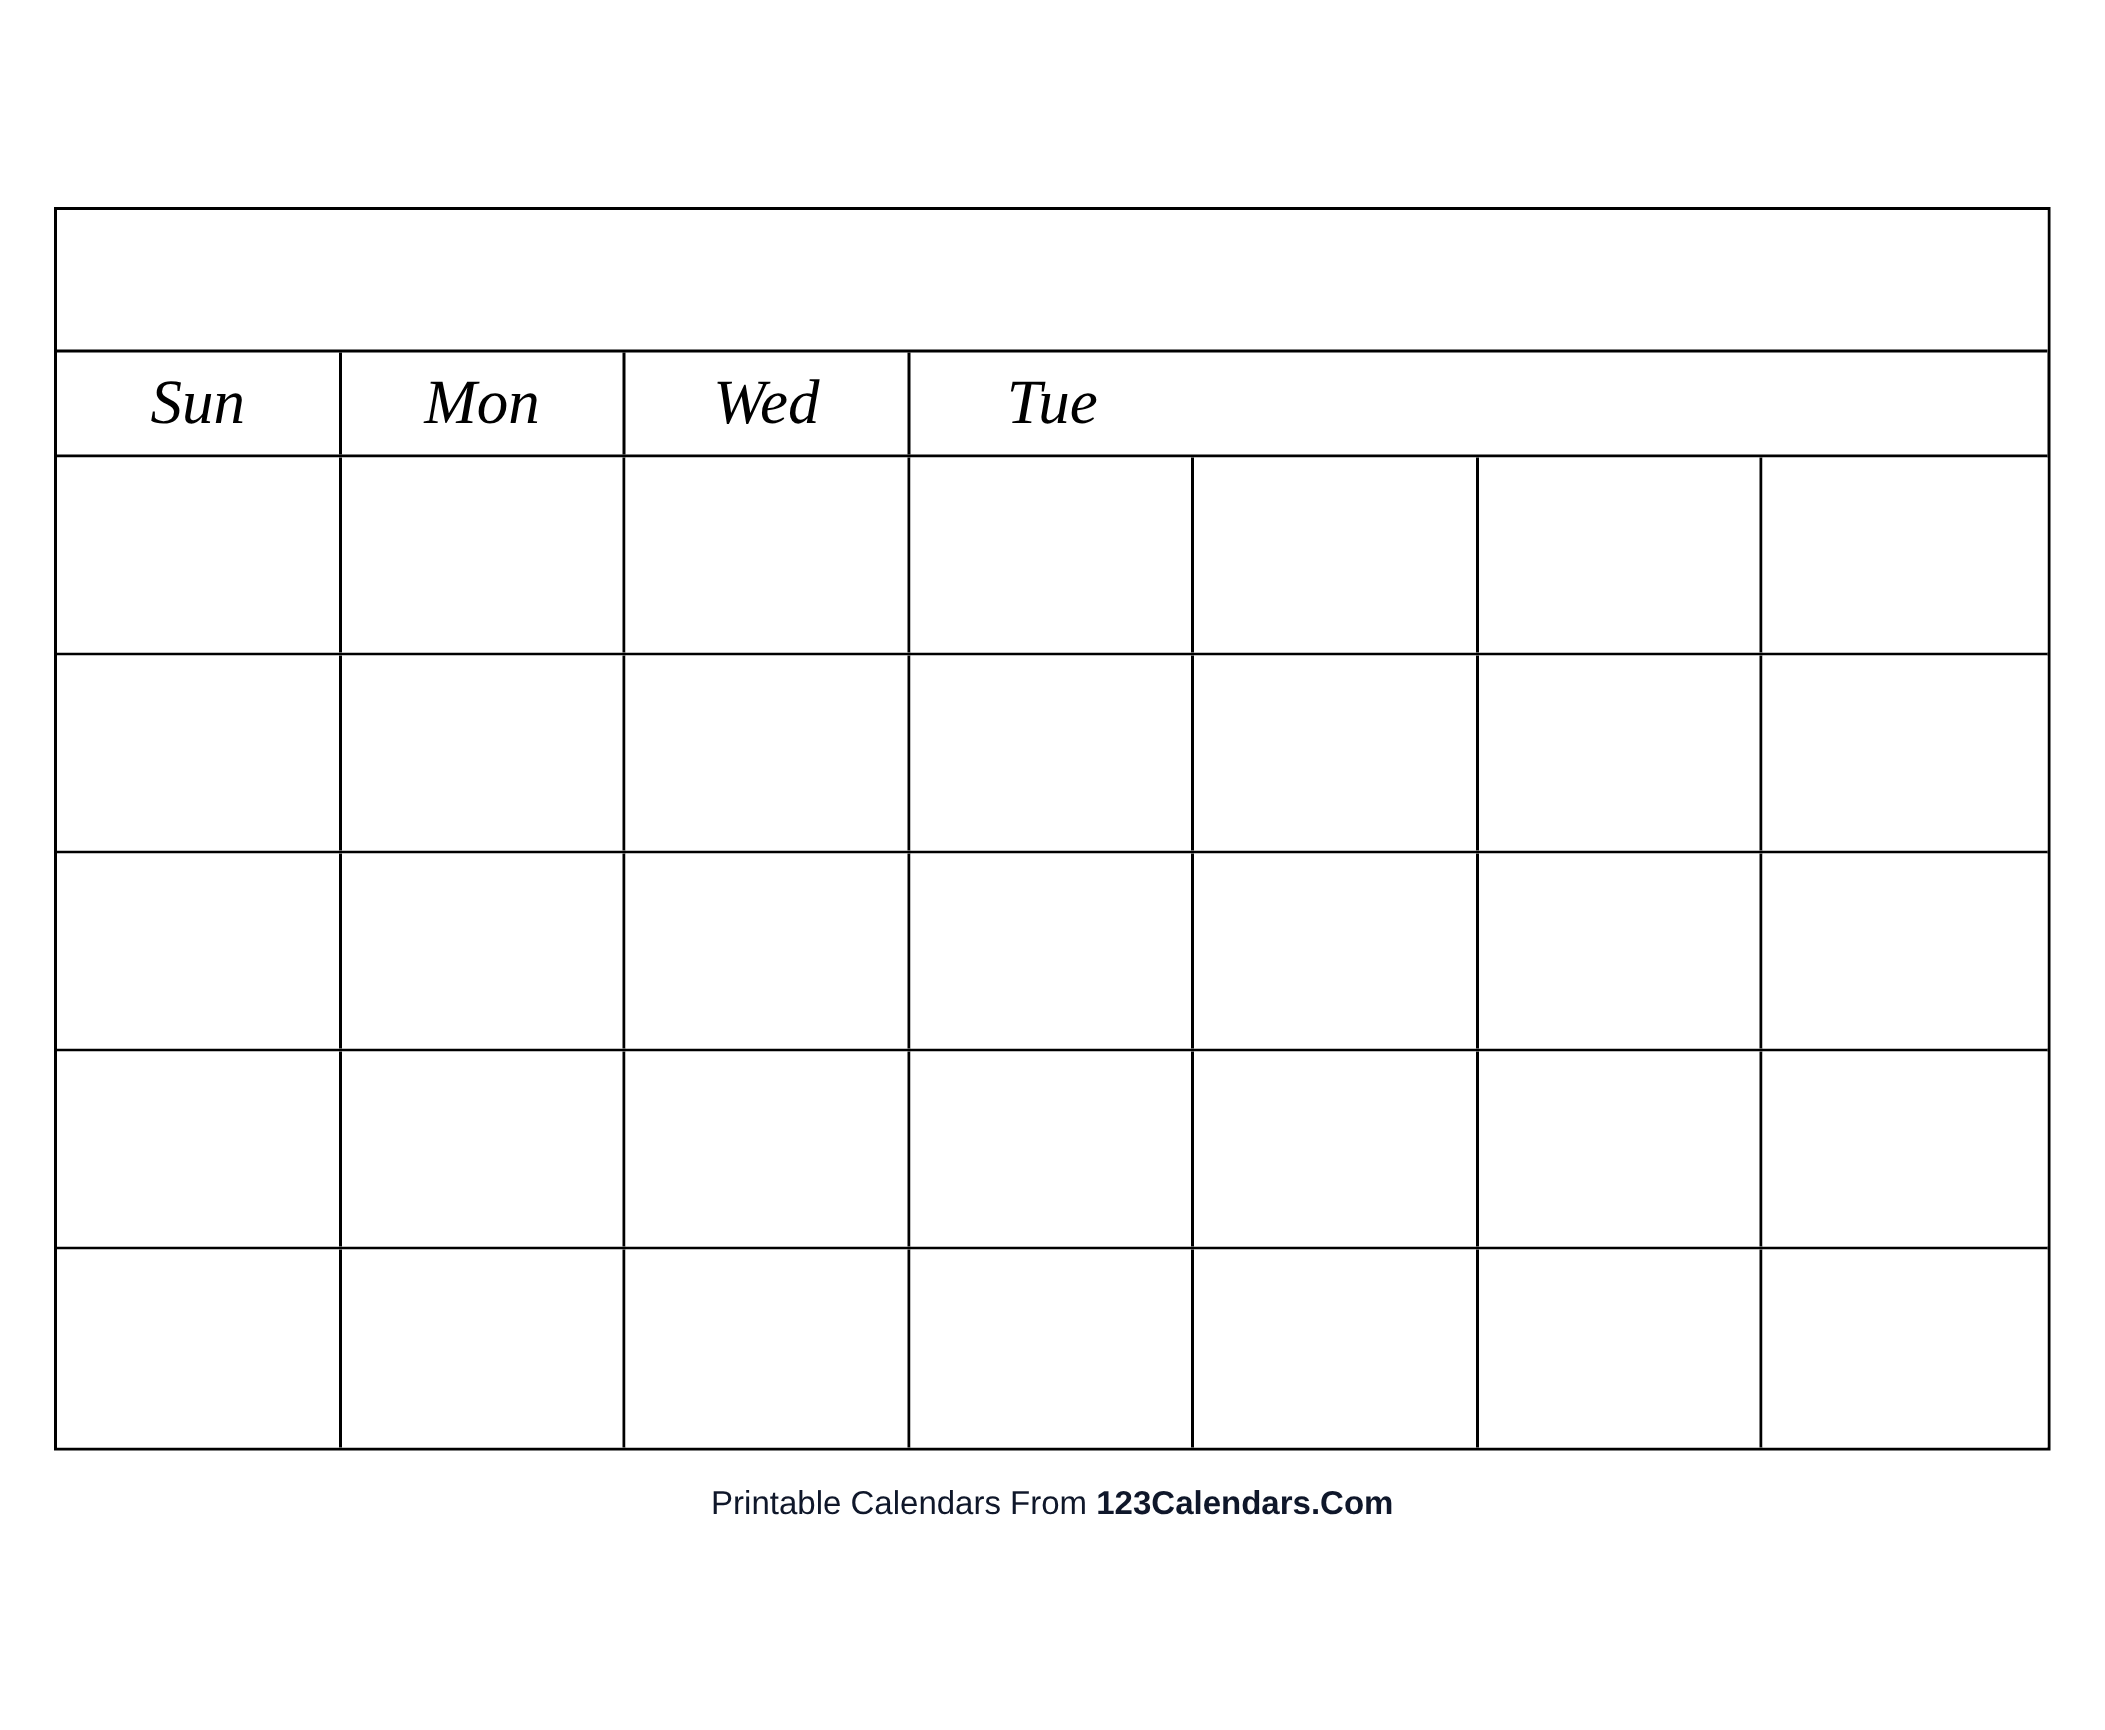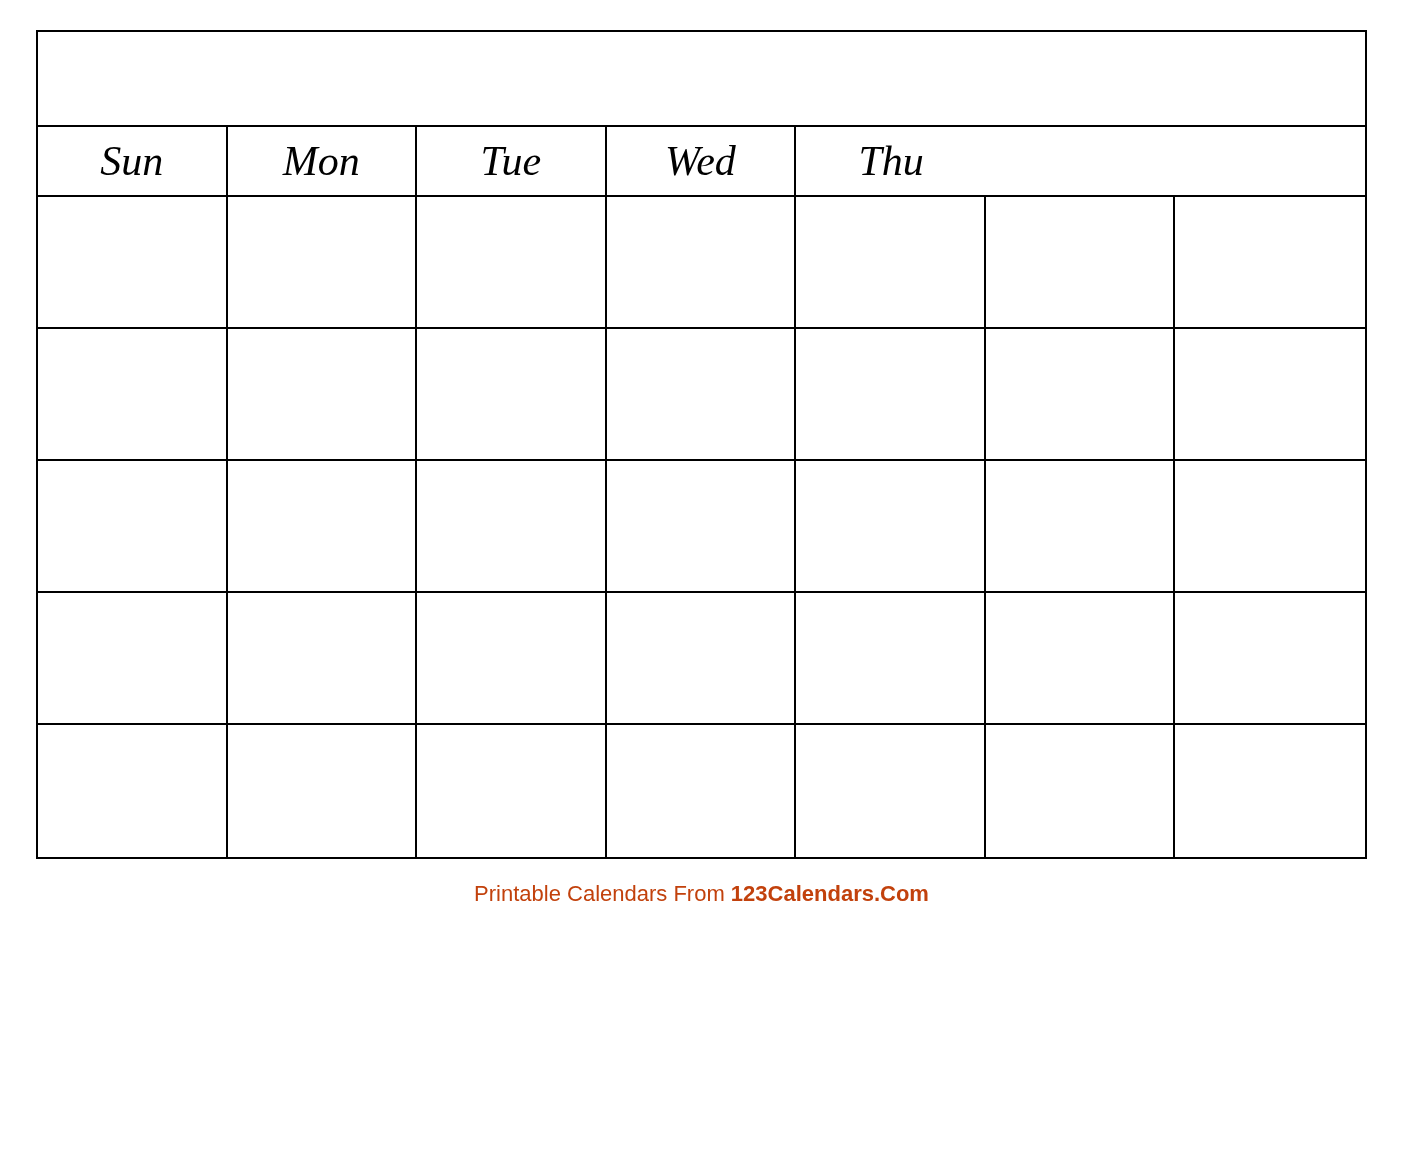--- a/index.html
+++ b/index.html
@@ -17,20 +17,21 @@
       font-family: Georgia, serif;
     }
 
     .page-wrapper {
       width: 1403px;
       height: 1153px;
       background: #ffffff;
       display: flex;
       flex-direction: column;
       align-items: center;
+      justify-content: center;
       padding: 30px 36px;
     }
 
     .calendar-container {
       width: 100%;
       max-width: 1340px;
       border: 2.5px solid #000;
       background: #fff;
     }
 
@@ -83,43 +84,42 @@
       background: #fff;
     }
 
     .calendar-day-cell:last-child {
       border-right: none;
     }
 
     .footer-text {
       margin-top: 22px;
       font-size: 22px;
-      color: #c2410c;
+      color: #0f172a;
       font-family: Arial, sans-serif;
       text-align: center;
     }
 
     .footer-text strong {
       font-weight: bold;
     }
   </style>
 </head>
 <body>
 
 <div class="page-wrapper">
   <div class="calendar-container">
 
     <div class="calendar-title-row"></div>
 
     <div class="calendar-header-row">
       <div class="header-cell">Sun</div>
       <div class="header-cell">Mon</div>
+      <div class="header-cell">Wed</div>
       <div class="header-cell">Tue</div>
-      <div class="header-cell">Wed</div>
-      <div class="header-cell">Thu</div>
     </div>
 
     <div class="calendar-body">
 
       <div class="calendar-week-row">
         <div class="calendar-day-cell"></div>
         <div class="calendar-day-cell"></div>
         <div class="calendar-day-cell"></div>
         <div class="calendar-day-cell"></div>
         <div class="calendar-day-cell"></div>

